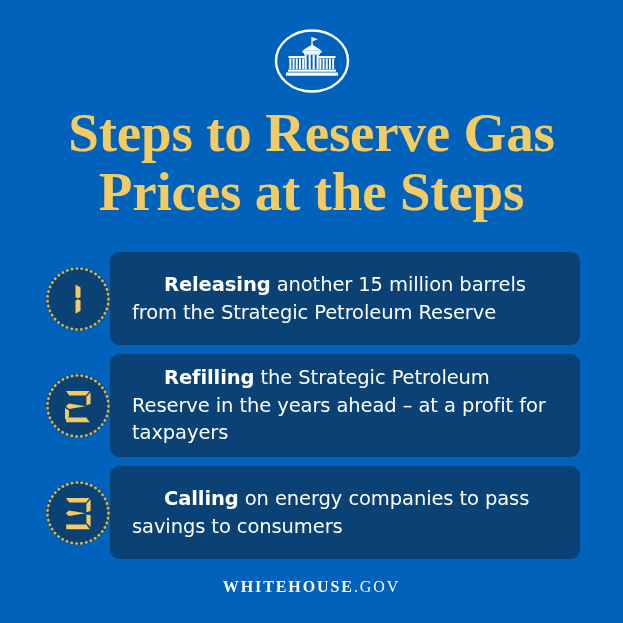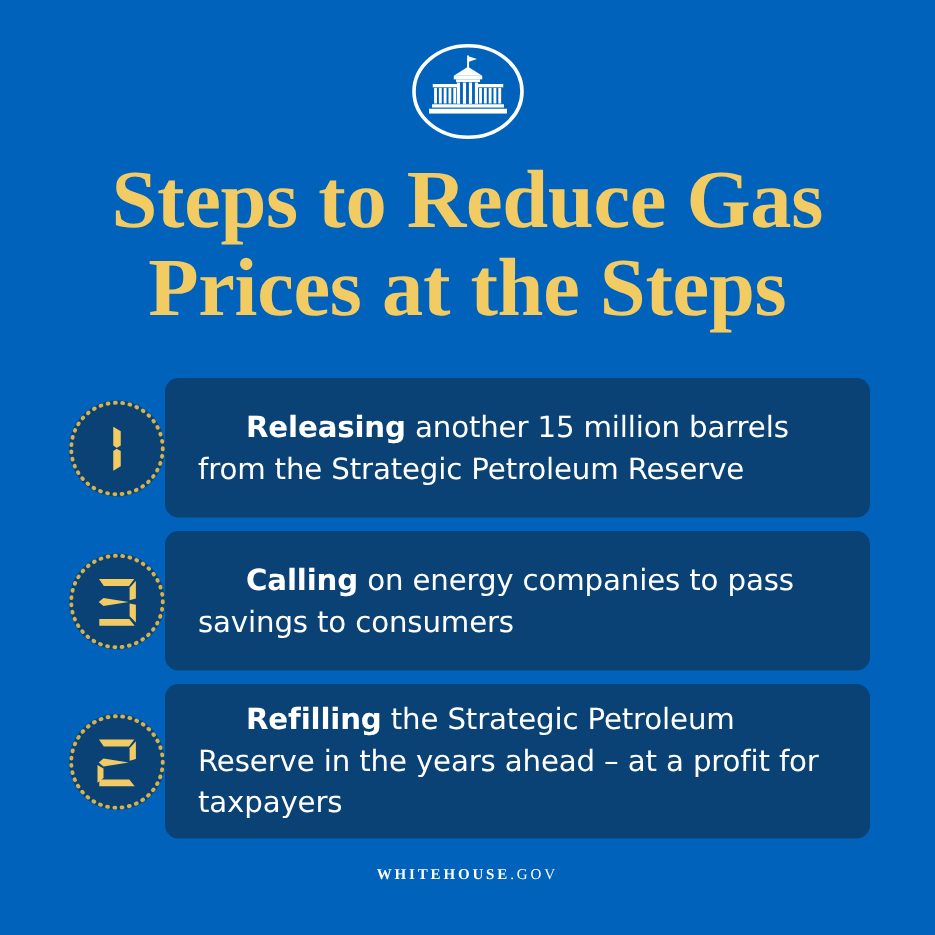--- a/index.html
+++ b/index.html
@@ -107,21 +107,21 @@
   .badge svg { display: block; }
 
   
   .footer {
     position: absolute;
     top: 578px;
     left: 0;
     width: 100%;
     text-align: center;
     font-family: "Liberation Serif", "DejaVu Serif", serif;
-    font-size: 10px;
+    font-size: 16px;
     letter-spacing: 1.9px;
     color: #ffffff;
   }
   .footer .wh { font-weight: bold; }
   .footer .gov { font-weight: normal; }
 </style>
 </head>
 <body>
 
 <div class="poster">
@@ -163,21 +163,21 @@
           <rect x="43.6" y="27" width="2.1" height="14.2"></rect>
         </g>
 
         <rect x="38.4" y="9" width="1.3" height="8" fill="#ffffff"></rect>
         <polygon points="39.7,9.6 45,11.3 39.7,13.2" fill="#ffffff"></polygon>
       </svg>
     </span>
   </div>
 
   <h1 class="title">
-    <span class="line">Steps to Reduce Gas</span>
+    <span class="line">Steps to Reserve Gas</span>
     <span class="line">Prices at the Steps</span>
   </h1>
 
   <div class="steps">
 
     <div class="step">
       <div class="badge">
         <svg width="68" height="68" viewBox="0 0 68 68" aria-hidden="true">
           <circle cx="34" cy="34" r="32" fill="#0a4275"></circle>
           <circle cx="34" cy="34" r="30.5" fill="none" stroke="#d4b24e" stroke-width="2.6" stroke-linecap="round" stroke-dasharray="0.6 4.3"></circle>
@@ -189,20 +189,46 @@
           </g>
         </svg>
       </div>
       <div class="step-card">
         <p class="step-text">
           <span class="lead">Releasing</span><span> another 15 million barrels from the Strategic Petroleum Reserve</span>
         </p>
       </div>
     </div>
 
+    <div class="step tall">
+      <div class="badge">
+        <svg width="68" height="68" viewBox="0 0 68 68" aria-hidden="true">
+          <circle cx="34" cy="34" r="32" fill="#0a4275"></circle>
+          <circle cx="34" cy="34" r="30.5" fill="none" stroke="#d4b24e" stroke-width="2.6" stroke-linecap="round" stroke-dasharray="0.6 4.3"></circle>
+          <g fill="#f3cb63">
+
+            <polygon points="22.0,19.0 45.5,19.0 42.0,23.6 25.2,23.6"></polygon>
+
+            <polygon points="46.6,20.2 46.6,32.0 42.4,33.2 42.4,24.8"></polygon>
+
+            <polygon points="25.0,31.6 41.8,34.3 25.0,37.0 21.8,34.3"></polygon>
+
+            <polygon points="21.0,36.0 25.0,38.4 25.0,44.6 21.0,47.8"></polygon>
+
+            <polygon points="22.2,45.6 42.2,45.6 45.8,50.2 22.2,50.2"></polygon>
+          </g>
+        </svg>
+      </div>
+      <div class="step-card">
+        <p class="step-text">
+          <span class="lead">Refilling</span><span> the Strategic Petroleum Reserve in the years ahead – at a profit for taxpayers</span>
+        </p>
+      </div>
+    </div>
+
     <div class="step">
       <div class="badge">
         <svg width="68" height="68" viewBox="0 0 68 68" aria-hidden="true">
           <circle cx="34" cy="34" r="32" fill="#0a4275"></circle>
           <circle cx="34" cy="34" r="30.5" fill="none" stroke="#d4b24e" stroke-width="2.6" stroke-linecap="round" stroke-dasharray="0.6 4.3"></circle>
           <g fill="#f3cb63">
 
             <polygon points="22.0,19.0 45.5,19.0 42.0,23.6 25.2,23.6"></polygon>
 
             <polygon points="46.6,20.2 46.6,32.0 42.4,33.2 42.4,24.8"></polygon>
@@ -215,45 +241,19 @@
           </g>
         </svg>
       </div>
       <div class="step-card">
         <p class="step-text">
           <span class="lead">Calling</span><span> on energy companies to pass savings to consumers</span>
         </p>
       </div>
     </div>
 
-    <div class="step tall">
-      <div class="badge">
-        <svg width="68" height="68" viewBox="0 0 68 68" aria-hidden="true">
-          <circle cx="34" cy="34" r="32" fill="#0a4275"></circle>
-          <circle cx="34" cy="34" r="30.5" fill="none" stroke="#d4b24e" stroke-width="2.6" stroke-linecap="round" stroke-dasharray="0.6 4.3"></circle>
-          <g fill="#f3cb63">
-
-            <polygon points="22.0,19.0 45.5,19.0 42.0,23.6 25.2,23.6"></polygon>
-
-            <polygon points="46.6,20.2 46.6,32.0 42.4,33.2 42.4,24.8"></polygon>
-
-            <polygon points="25.0,31.6 41.8,34.3 25.0,37.0 21.8,34.3"></polygon>
-
-            <polygon points="21.0,36.0 25.0,38.4 25.0,44.6 21.0,47.8"></polygon>
-
-            <polygon points="22.2,45.6 42.2,45.6 45.8,50.2 22.2,50.2"></polygon>
-          </g>
-        </svg>
-      </div>
-      <div class="step-card">
-        <p class="step-text">
-          <span class="lead">Refilling</span><span> the Strategic Petroleum Reserve in the years ahead – at a profit for taxpayers</span>
-        </p>
-      </div>
-    </div>
-
   </div>
 
   <div class="footer">
     <span class="wh">WHITEHOUSE</span><span class="gov">.GOV</span>
   </div>
 
 </div>
 
 </body></html>

